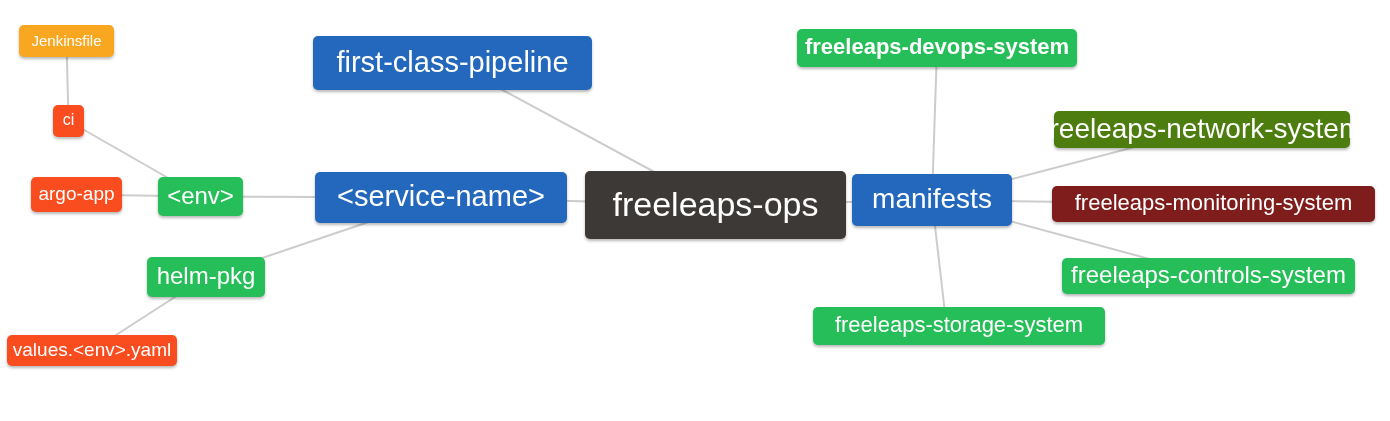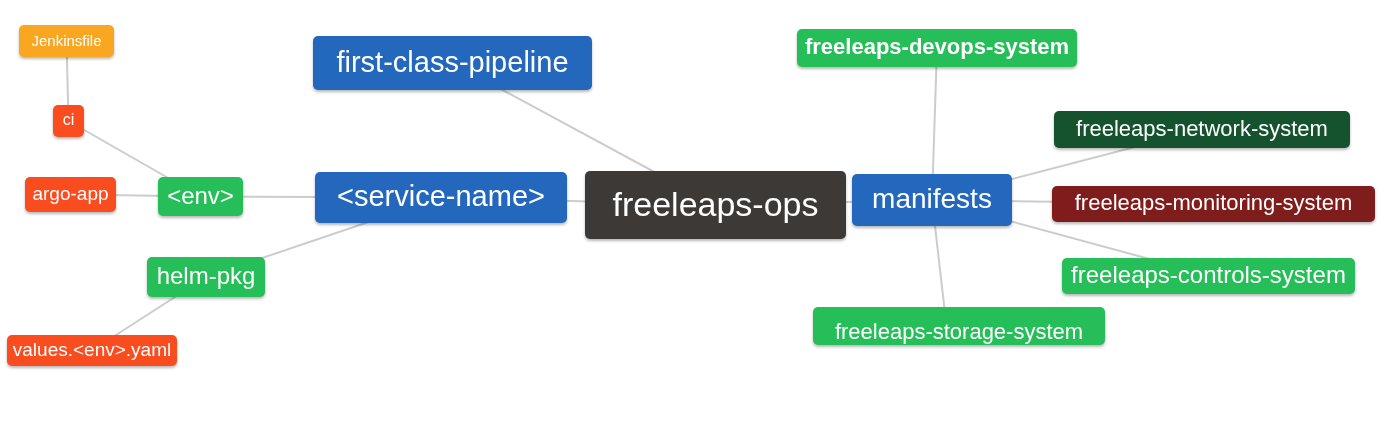--- a/index.html
+++ b/index.html
@@ -63,21 +63,21 @@
       <line x1="932" y1="200" x2="1208.5" y2="275" stroke="#cccccc" stroke-width="2"></line>
       <line x1="932" y1="200" x2="946.5" y2="326" stroke="#cccccc" stroke-width="2"></line>
     </svg>
 
   <div class="node" style="left: 19px; top: 25px; width: 95px; height: 32px; font-size: 15px; background: rgb(249, 166, 32);">
     <span class="label">Jenkinsfile</span>
   </div>
   <div class="node" style="left: 53px; top: 105px; width: 31px; height: 32px; font-size: 16px; background: rgb(249, 76, 31);">
     <span class="label">ci</span>
   </div>
-  <div class="node" style="left: 25px; top: 177px; width: 91px; height: 35px; font-size: 19px; background: rgb(249, 76, 31);">
+  <div class="node" style="left: 31px; top: 177px; width: 91px; height: 35px; font-size: 19px; background: rgb(249, 76, 31);">
     <span class="label">argo-app</span>
   </div>
   <div class="node" style="left: 158px; top: 177px; width: 85px; height: 39px; font-size: 24px; background: rgb(38, 190, 88);">
     <span class="label">&lt;env&gt;</span>
   </div>
   <div class="node" style="left: 147px; top: 257px; width: 118px; height: 40px; font-size: 24px; background: rgb(38, 190, 88);">
     <span class="label">helm-pkg</span>
   </div>
   <div class="node" style="left: 7px; top: 335px; width: 170px; height: 31px; font-size: 19px; background: rgb(249, 76, 31);">
     <span class="label">values.&lt;env&gt;.yaml</span>
@@ -90,25 +90,25 @@
   </div>
   <div class="node" style="left: 315px; top: 172px; width: 252px; height: 51px; font-size: 29px; background: rgb(35, 104, 189);">
     <span class="label">&lt;service-name&gt;</span>
   </div>
   <div class="node" style="left: 852px; top: 174px; width: 160px; height: 52px; font-size: 28px; background: rgb(35, 104, 189);">
     <span class="label">manifests</span>
   </div>
   <div class="node" style="left: 797px; top: 29px; width: 280px; height: 38px; font-size: 22px; background: rgb(38, 190, 88); font-weight: bold;">
     <span class="label">freeleaps-devops-system</span>
   </div>
-  <div class="node" style="left: 1054px; top: 111px; width: 296px; height: 37px; font-size: 22px; background: #14532d;">
+  <div class="node" style="left: 1054px; top: 111px; width: 296px; height: 37px; font-size: 28px; background: #4d7c0f;">
     <span class="label">freeleaps-network-system</span>
   </div>
   <div class="node" style="left: 1052px; top: 186px; width: 323px; height: 36px; font-size: 22px; background: #7f1d1d;">
     <span class="label">freeleaps-monitoring-system</span>
   </div>
   <div class="node" style="left: 1062px; top: 258px; width: 293px; height: 36px; font-size: 24px; background: rgb(38, 190, 88);">
     <span class="label">freeleaps-controls-system</span>
   </div>
-  <div class="node" style="left: 813px; top: 307px; width: 292px; height: 38px; font-size: 22px; background: rgb(38, 190, 88); align-items: flex-end;">
+  <div class="node" style="left: 813px; top: 307px; width: 292px; height: 38px; font-size: 22px; background: rgb(38, 190, 88);">
     <span class="label">freeleaps-storage-system</span>
   </div>
 </div>
 
 </body></html>

